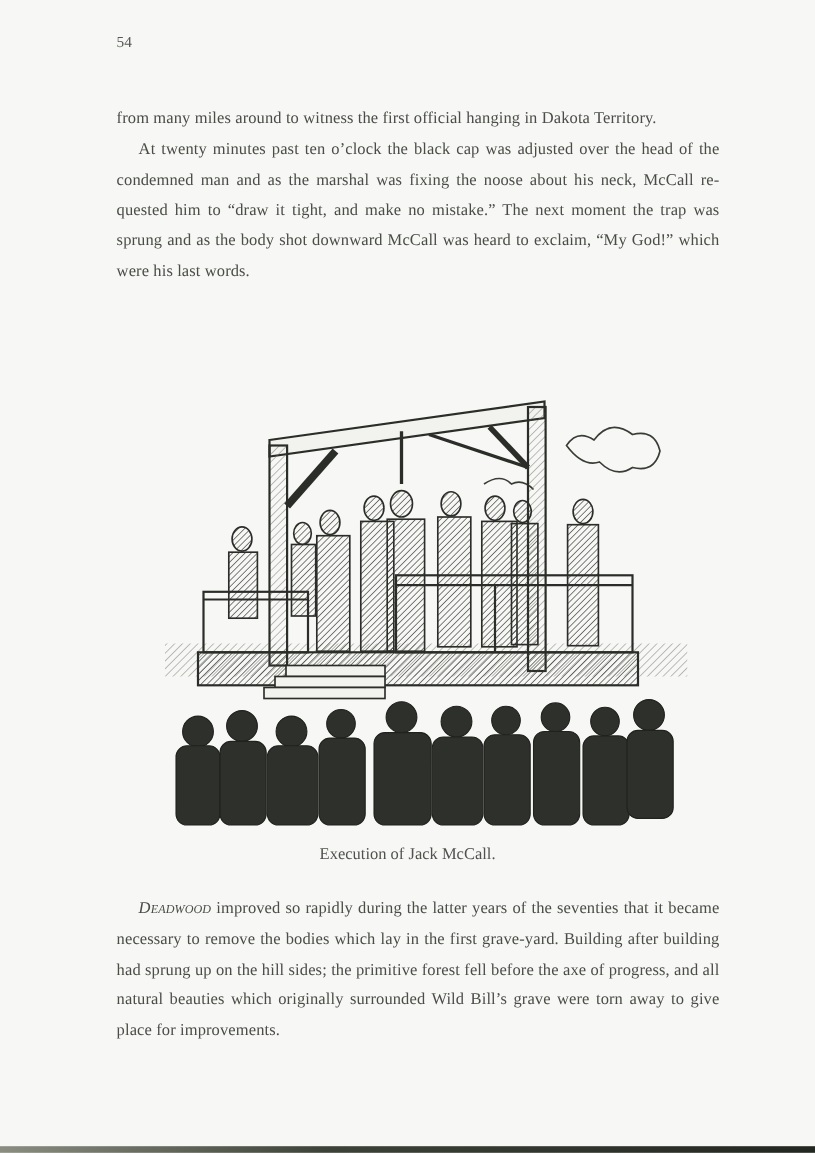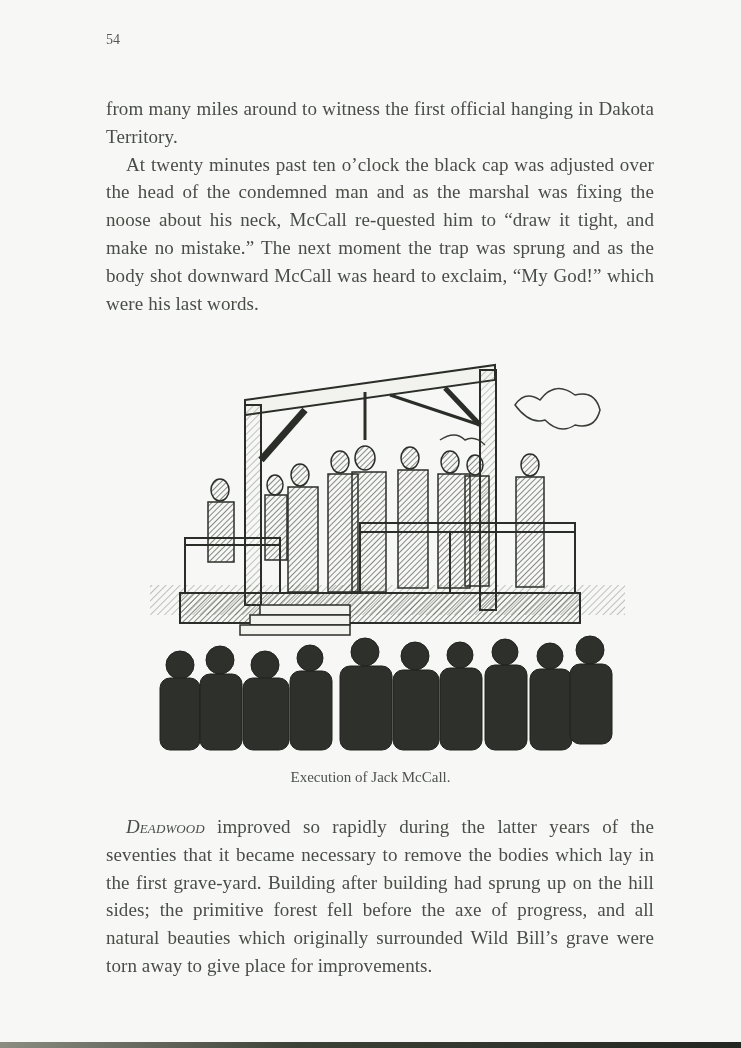--- a/index.html
+++ b/index.html
@@ -9,21 +9,21 @@
     font-family:"Liberation Serif","DejaVu Serif",serif;
     color:#4a4d47;
     position:relative;
   }
   .page-number {
     position:absolute; left:106px; top:32px;
     font-size:14px; color:#555852;
   }
   .para {
     position:absolute; left:106px; width:548px;
-    font-size:19px; line-height:27.8px;
+    font-size:15px; line-height:27.8px;
     text-align:justify; text-align-last:left;
     letter-spacing:0.1px;
   }
   .p1 { top:95px; }
   .indent { text-indent:20px; }
   .p3 { top:813px; }
   .smallcaps { font-variant:small-caps;font-style:italic; }
   .figure {
     position:absolute; left:150px; top:360px; width:475px; height:395px;
   }

